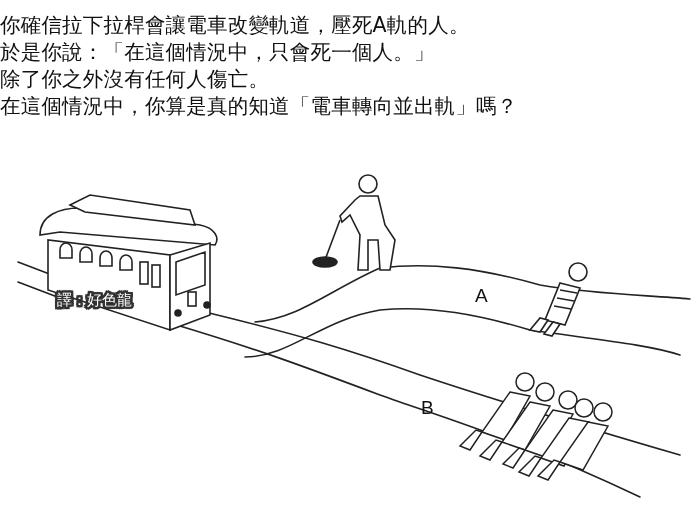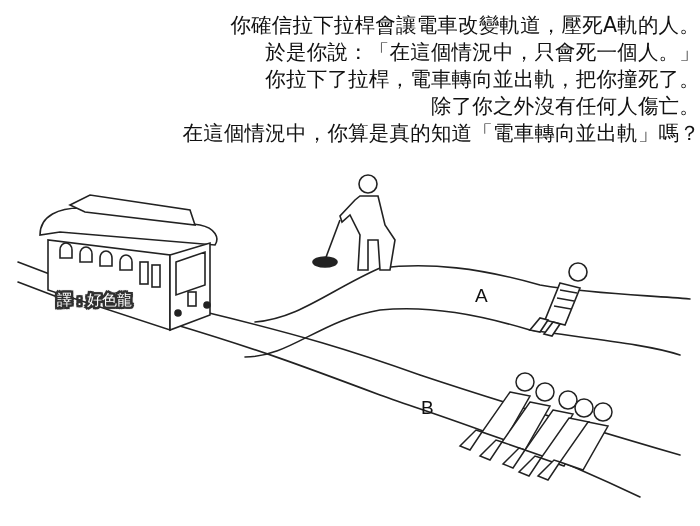--- a/index.html
+++ b/index.html
@@ -1,29 +1,28 @@
 <!DOCTYPE html>
 <html><head>
   <meta charset="utf-8">
   <style>
     html, body { margin: 0; padding: 0; background: #ffffff; }
     body { width: 700px; height: 526px; position: relative; overflow: hidden; font-family: "DejaVu Sans", sans-serif; }
-    .caption { position: absolute; left: 0; top: 12px; width: 700px; text-align: right; color: #111; }
+    .caption { position: absolute; left: 0; top: 12px; width: 700px; text-align: left; color: #111; }
     .caption-line { font-size: 20.5px; line-height: 27px; white-space: nowrap; font-weight: 500; letter-spacing: 0.2px; }
     .scene { position: absolute; left: 0; top: 0; width: 700px; height: 526px; }
     .credit { position: absolute; left: 57px; top: 290px; font-size: 15px; color: #fff; font-family: "DejaVu Sans", sans-serif;
       text-shadow: -1px -1px 0 #333, 1px -1px 0 #333, -1px 1px 0 #333, 1px 1px 0 #333, 0 0 2px #222; }
   </style>
 </head>
 <body>
 
 <div class="caption">
   <div class="caption-line">你確信拉下拉桿會讓電車改變軌道，壓死A軌的人。</div>
   <div class="caption-line">於是你說：「在這個情況中，只會死一個人。」</div>
-  <div class="caption-line">你拉下了拉桿，電車轉向並出軌，把你撞死了。</div>
   <div class="caption-line">除了你之外沒有任何人傷亡。</div>
   <div class="caption-line">在這個情況中，你算是真的知道「電車轉向並出軌」嗎？</div>
 </div>
 
 <svg class="scene" viewBox="0 0 700 526" xmlns="http://www.w3.org/2000/svg">
   <g fill="none" stroke="#222" stroke-width="1.6" stroke-linecap="round">
 
     <path d="M18 262 L60 278"></path>
     <path d="M18 282 L60 298"></path>
 

